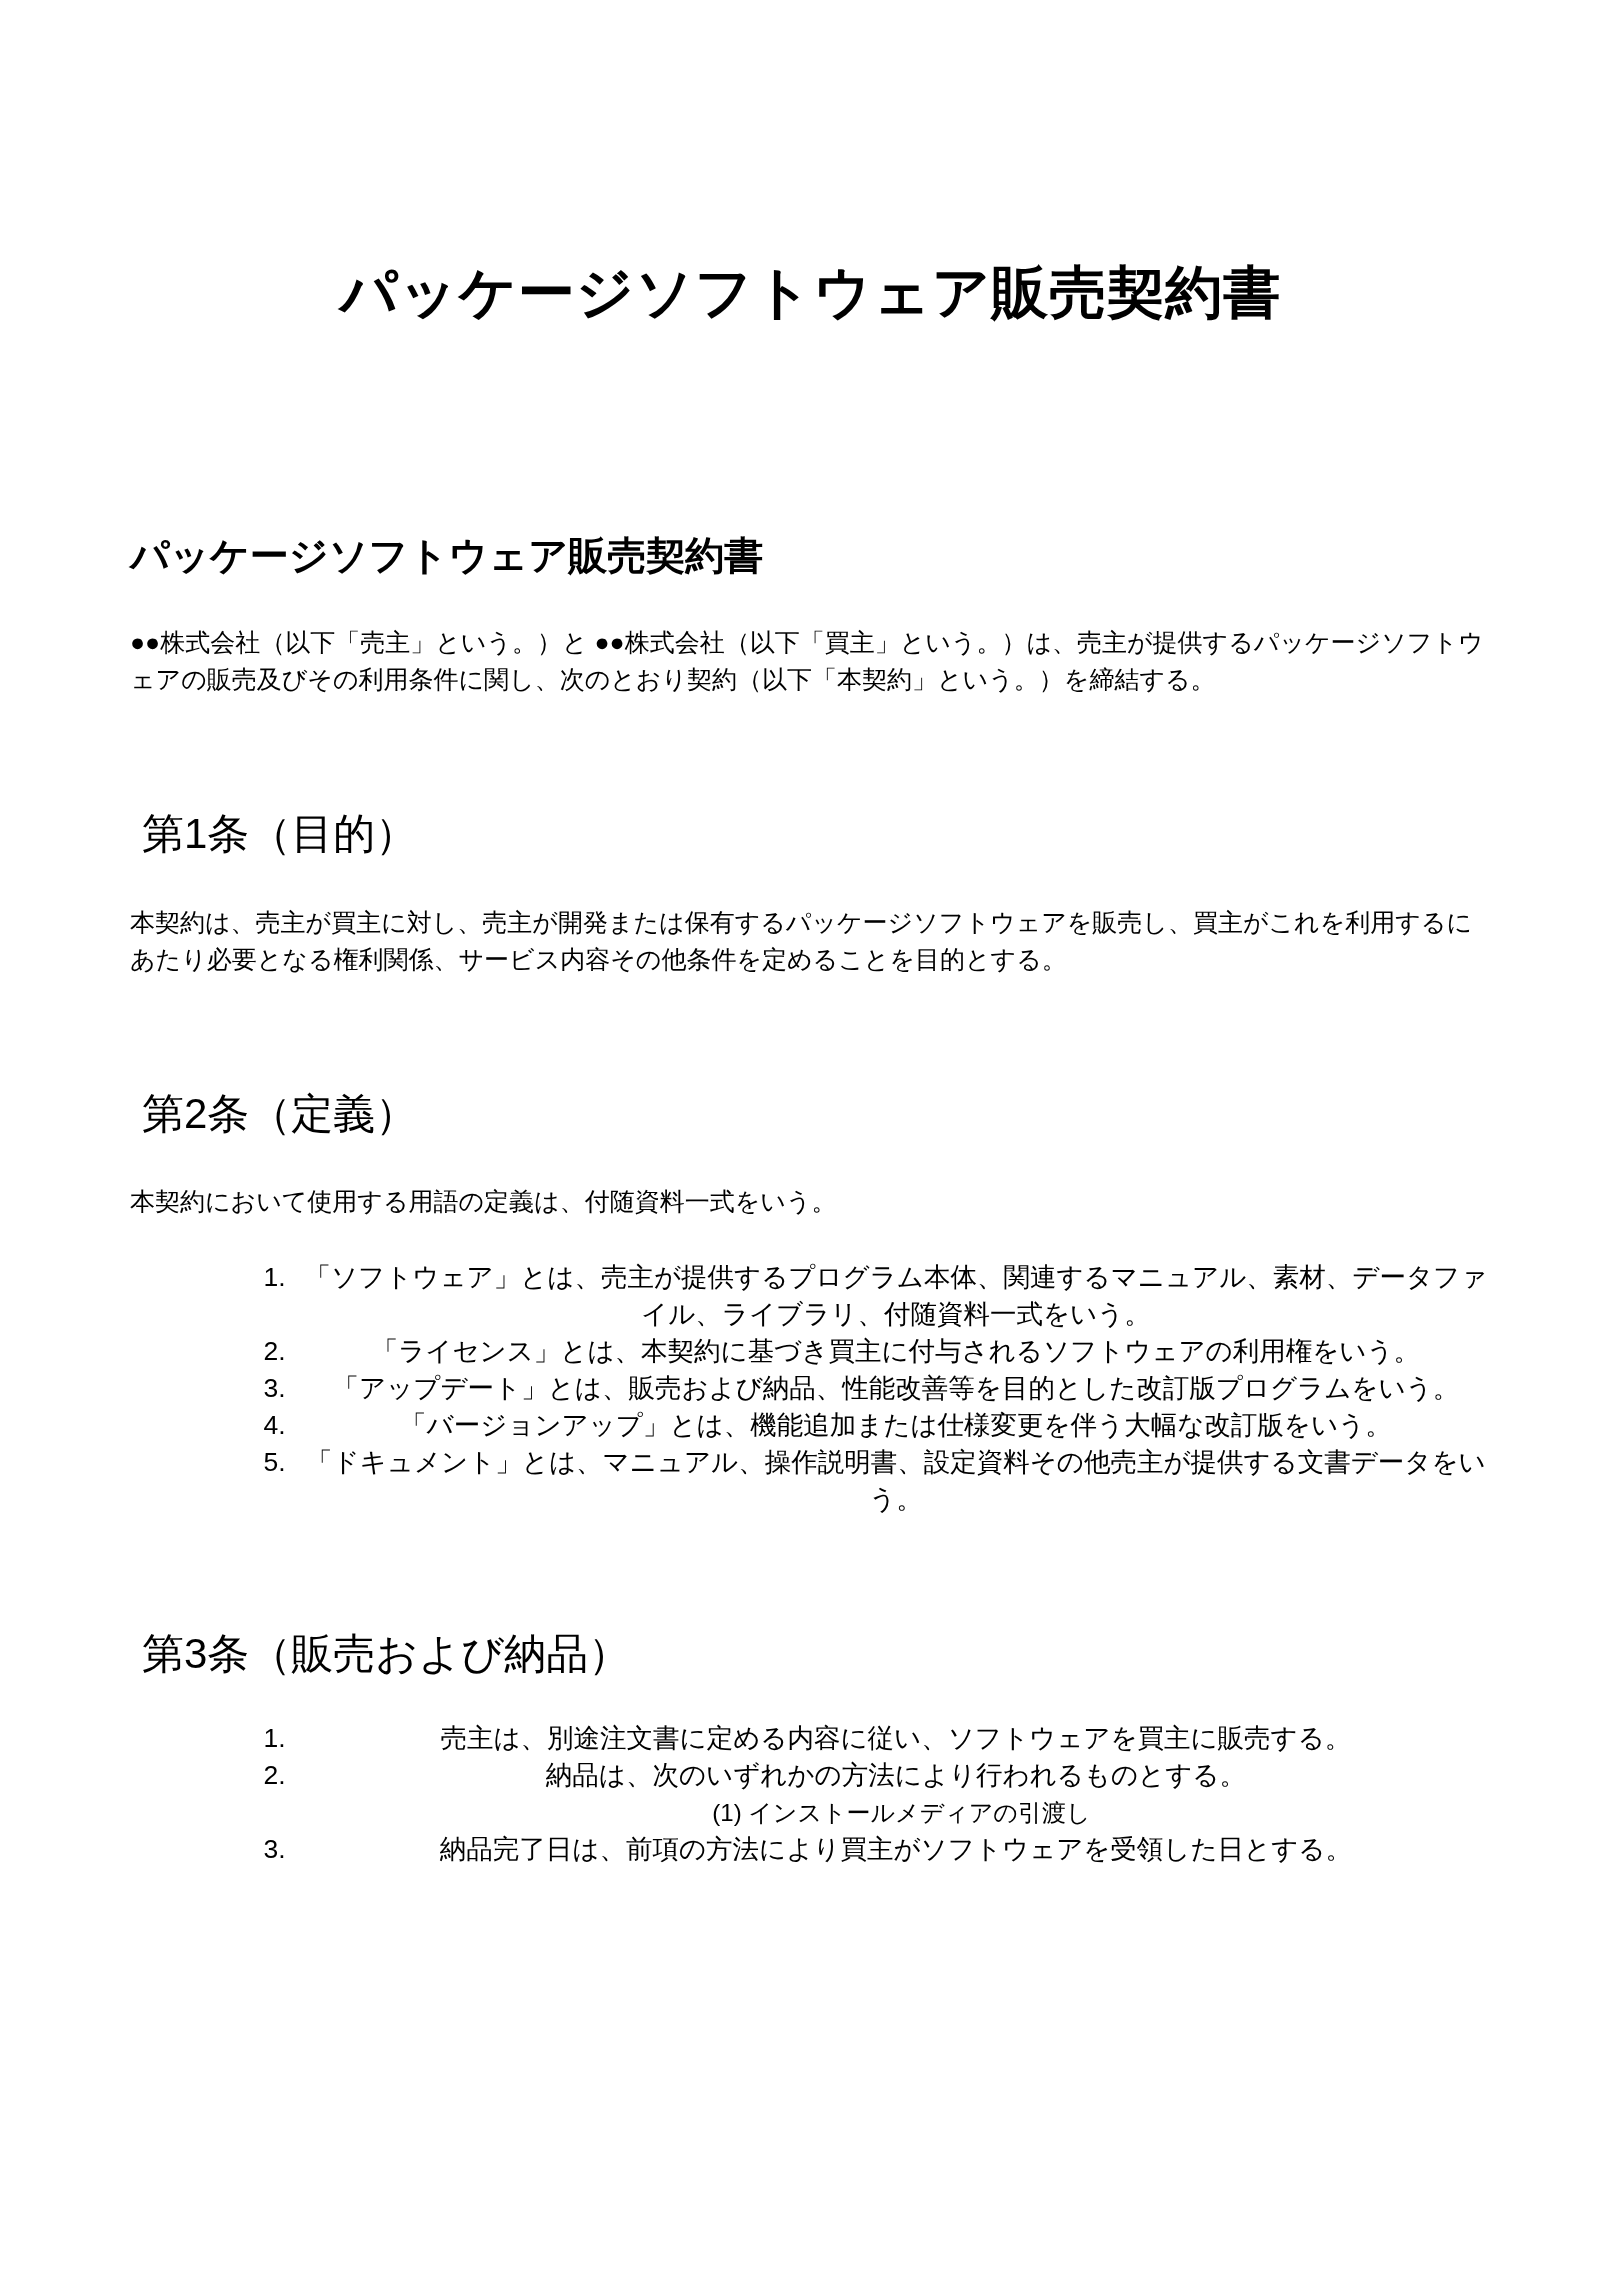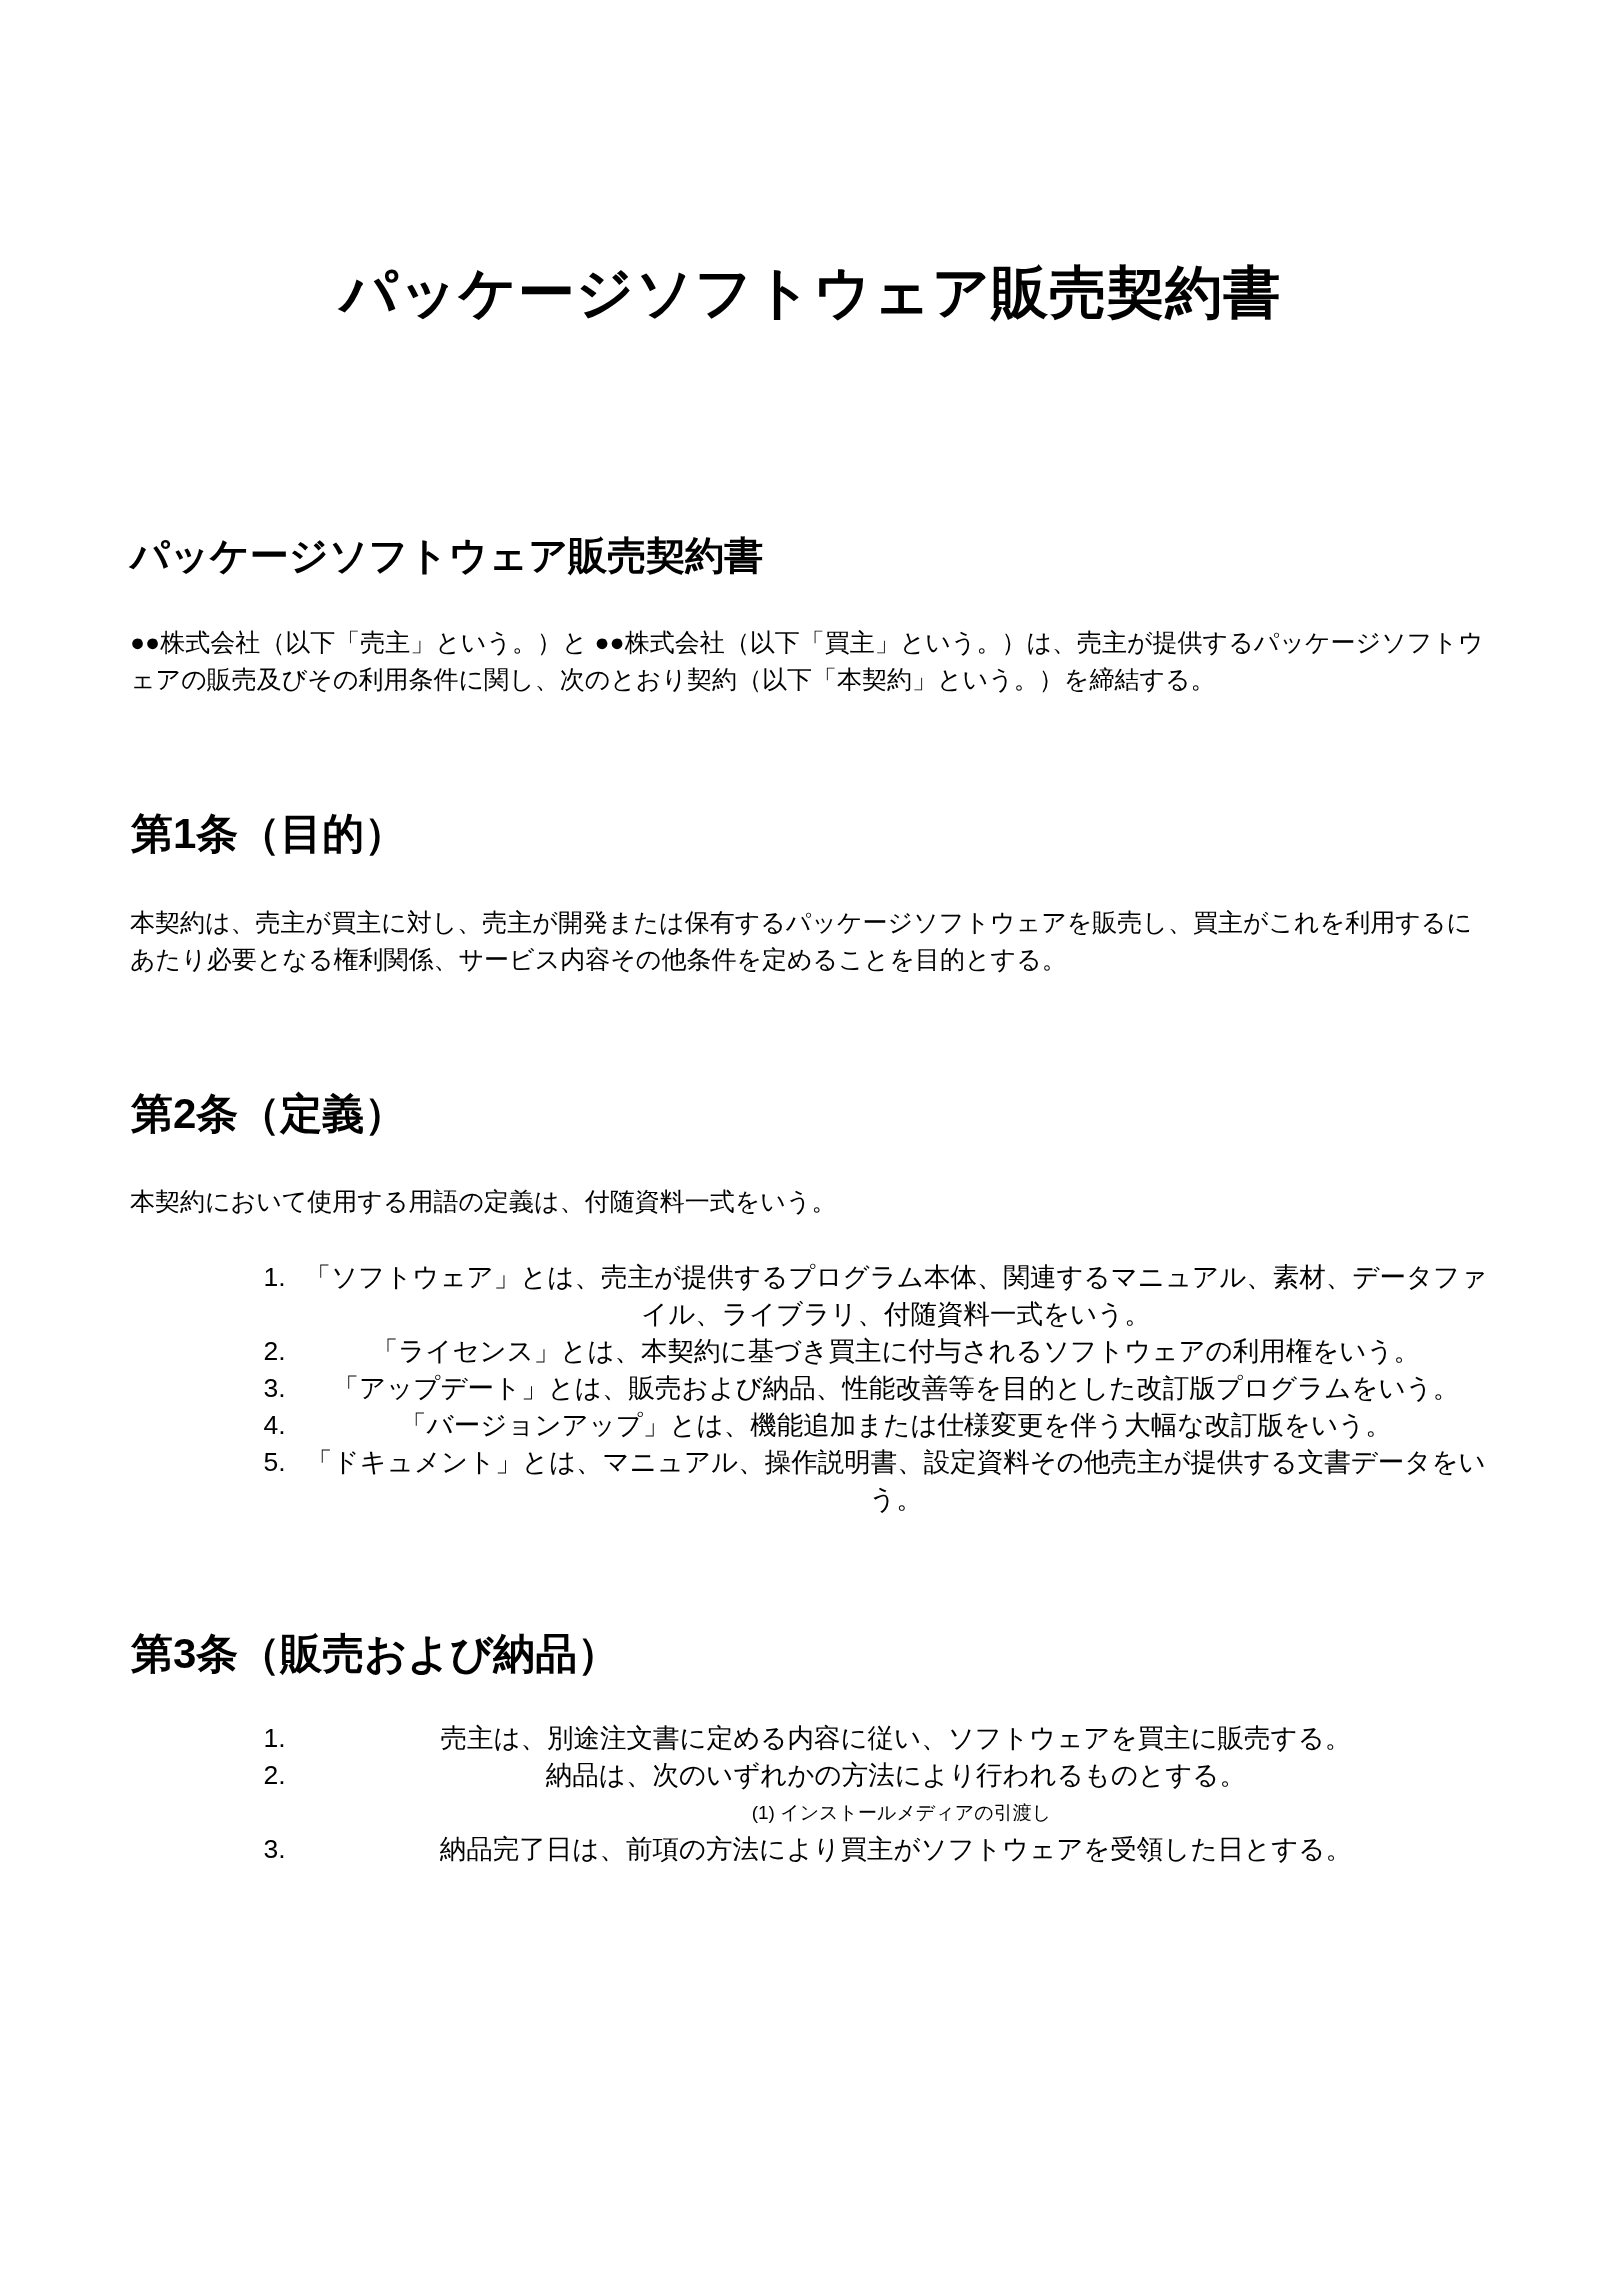--- a/index.html
+++ b/index.html
@@ -26,43 +26,43 @@
     line-height: 1.2;
     letter-spacing: 1px;
   }
   .preamble-heading {
     margin: 206px 0 0 0;
     font-size: 39px;
     font-weight: 700;
     line-height: 1.25;
   }
   .article-heading {
-    margin: 110px 0 0 1px;
+    margin: 110px 0 0 12px;
     font-size: 42px;
-    font-weight: 700;
+    font-weight: 400;
     line-height: 1.25;
   }
   .body-text {
     margin: 43px 0 0 0;
     font-size: 25px;
     line-height: 37px;
   }
   ol.clauses {
     margin: 39px 0 0 0;
     padding: 0 0 0 163px;
     font-size: 26.5px;
     line-height: 37px;
     list-style: decimal outside;
   }
   ol.clauses li {
     padding-left: 7.8px;
     text-align: center;
   }
   .subline {
-    font-size: 19px;
+    font-size: 24px;
     line-height: 37px;
     margin-left: 11px;
   }
   section { display: block; }
 </style>
 </head>
 <body>
 
 <div class="page">
 

